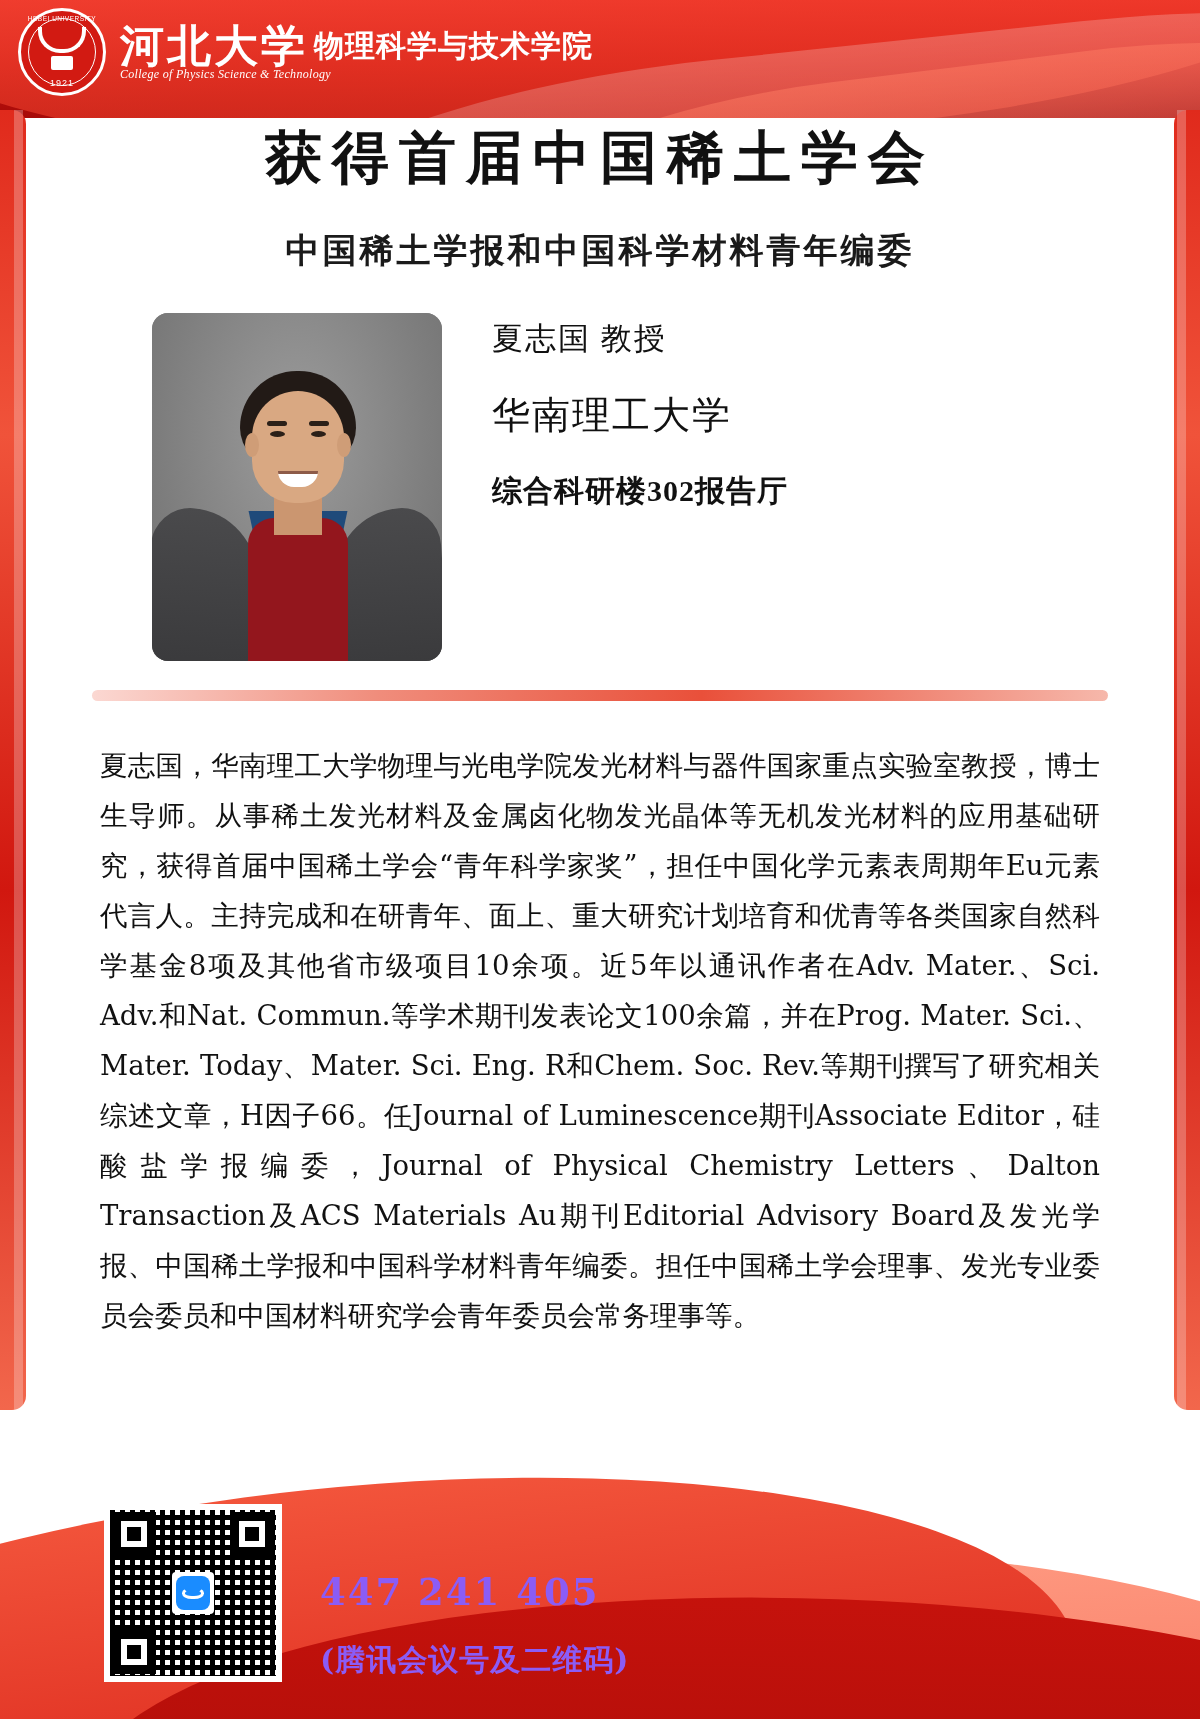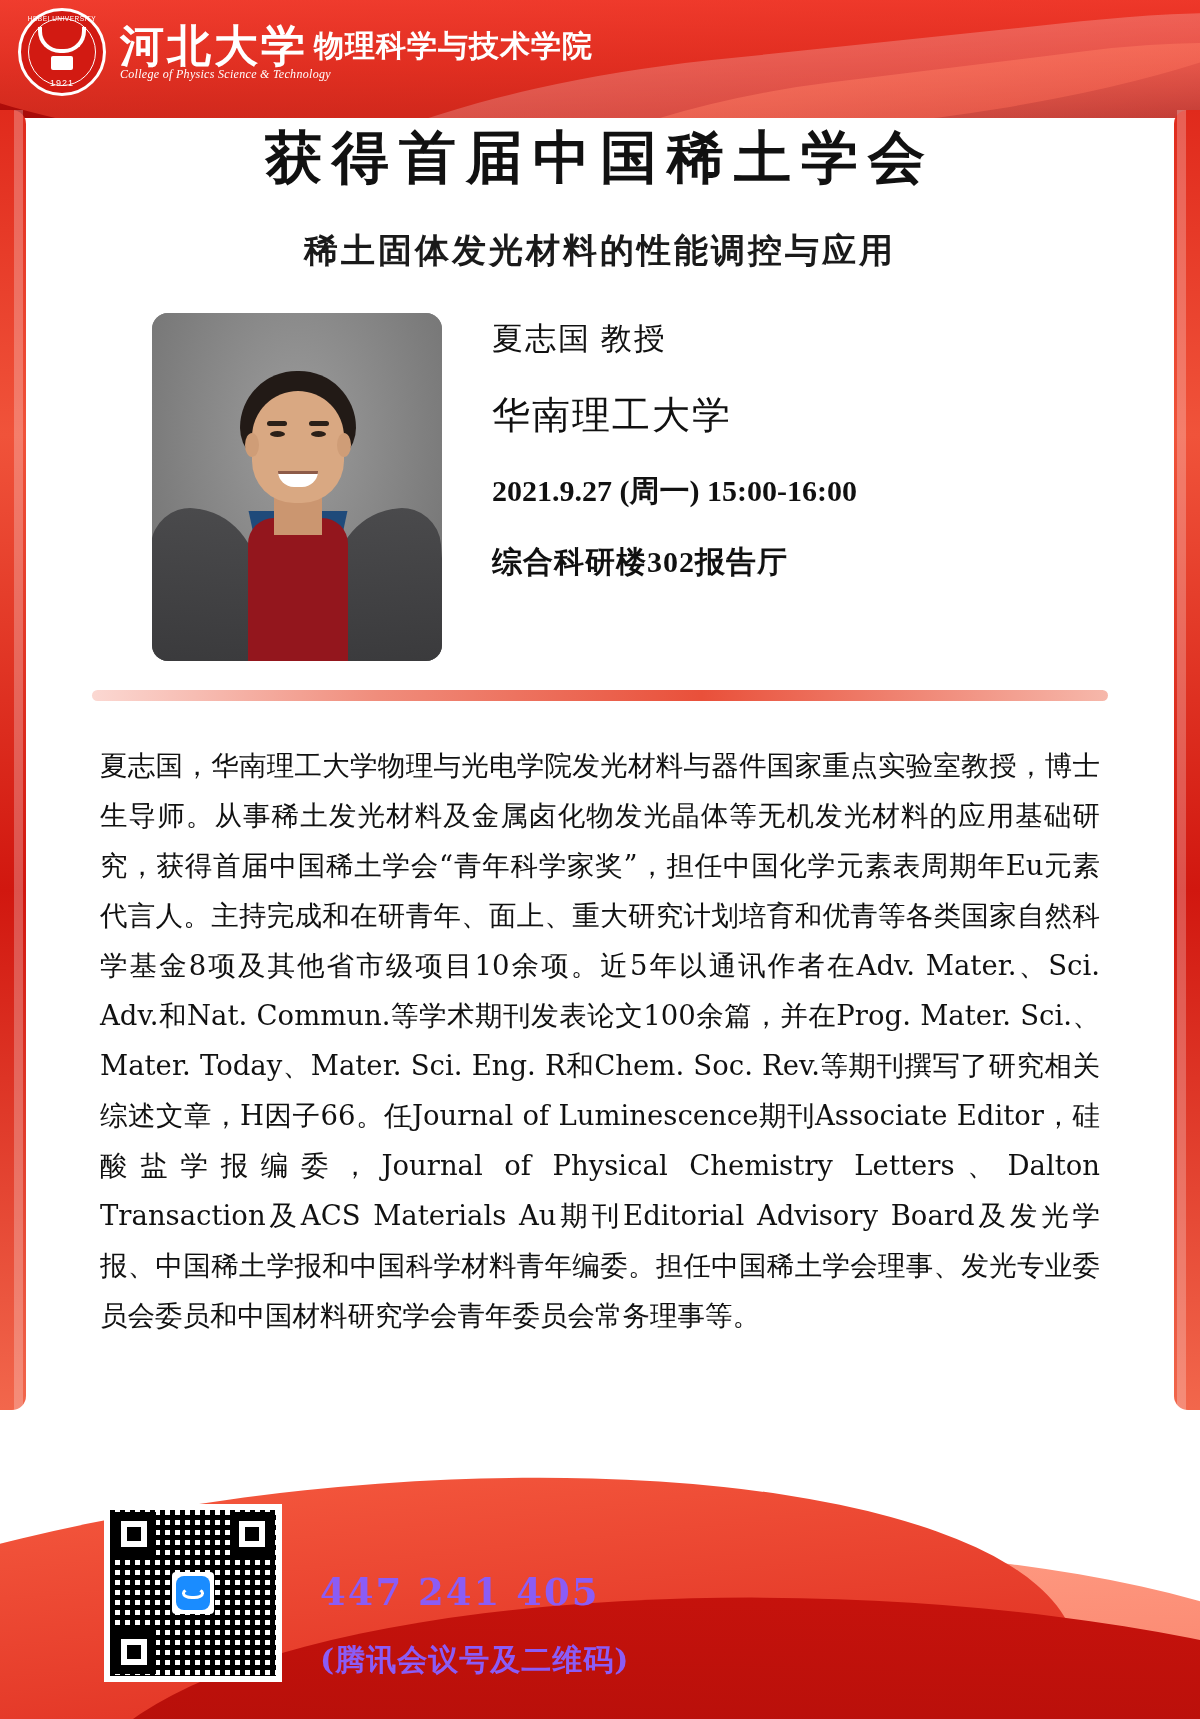--- a/index.html
+++ b/index.html
@@ -457,21 +457,21 @@
         </div>
         <div class="en">College of Physics Science &amp; Technology</div>
       </div>
     </div>
   </div>
 
   <div class="edge-left"></div>
   <div class="edge-right"></div>
 
   <div class="title-main">获得首届中国稀土学会</div>
-  <div class="title-sub">稀土固体发光材料的性能调控与应用</div>
+  <div class="title-sub">中国稀土学报和中国科学材料青年编委</div>
 
   <div class="portrait">
     <div class="bg"></div>
     <div class="jacket-l"></div>
     <div class="jacket-r"></div>
     <div class="shirt-l"></div>
     <div class="shirt-r"></div>
     <div class="sweater"></div>
     <div class="neck"></div>
     <div class="hair"></div>
@@ -481,21 +481,20 @@
     <div class="brow-l"></div>
     <div class="brow-r"></div>
     <div class="eye-l"></div>
     <div class="eye-r"></div>
     <div class="mouth"></div>
   </div>
 
   <div class="info">
     <div class="line name">夏志国 教授</div>
     <div class="line org">华南理工大学</div>
-    <div class="line when">2021.9.27 (周一)   15:00-16:00</div>
     <div class="line where">综合科研楼302报告厅</div>
   </div>
 
   <div class="divider"></div>
 
   <div class="bio">夏志国，华南理工大学物理与光电学院发光材料与器件国家重点实验室教授，博士生导师。从事稀土发光材料及金属卤化物发光晶体等无机发光材料的应用基础研究，获得首届中国稀土学会“青年科学家奖”，担任中国化学元素表周期年Eu元素代言人。主持完成和在研青年、面上、重大研究计划培育和优青等各类国家自然科学基金8项及其他省市级项目10余项。近5年以通讯作者在Adv. Mater.、Sci. Adv.和Nat. Commun.等学术期刊发表论文100余篇，并在Prog. Mater. Sci.、Mater. Today、Mater. Sci. Eng. R和Chem. Soc. Rev.等期刊撰写了研究相关综述文章，H因子66。任Journal of Luminescence期刊Associate Editor，硅酸盐学报编委，Journal of Physical Chemistry Letters、Dalton Transaction及ACS Materials Au期刊Editorial Advisory Board及发光学报、中国稀土学报和中国科学材料青年编委。担任中国稀土学会理事、发光专业委员会委员和中国材料研究学会青年委员会常务理事等。</div>
 
   <div class="bottom-wave">
     <div class="w w4"></div>
     <div class="w w2"></div>

